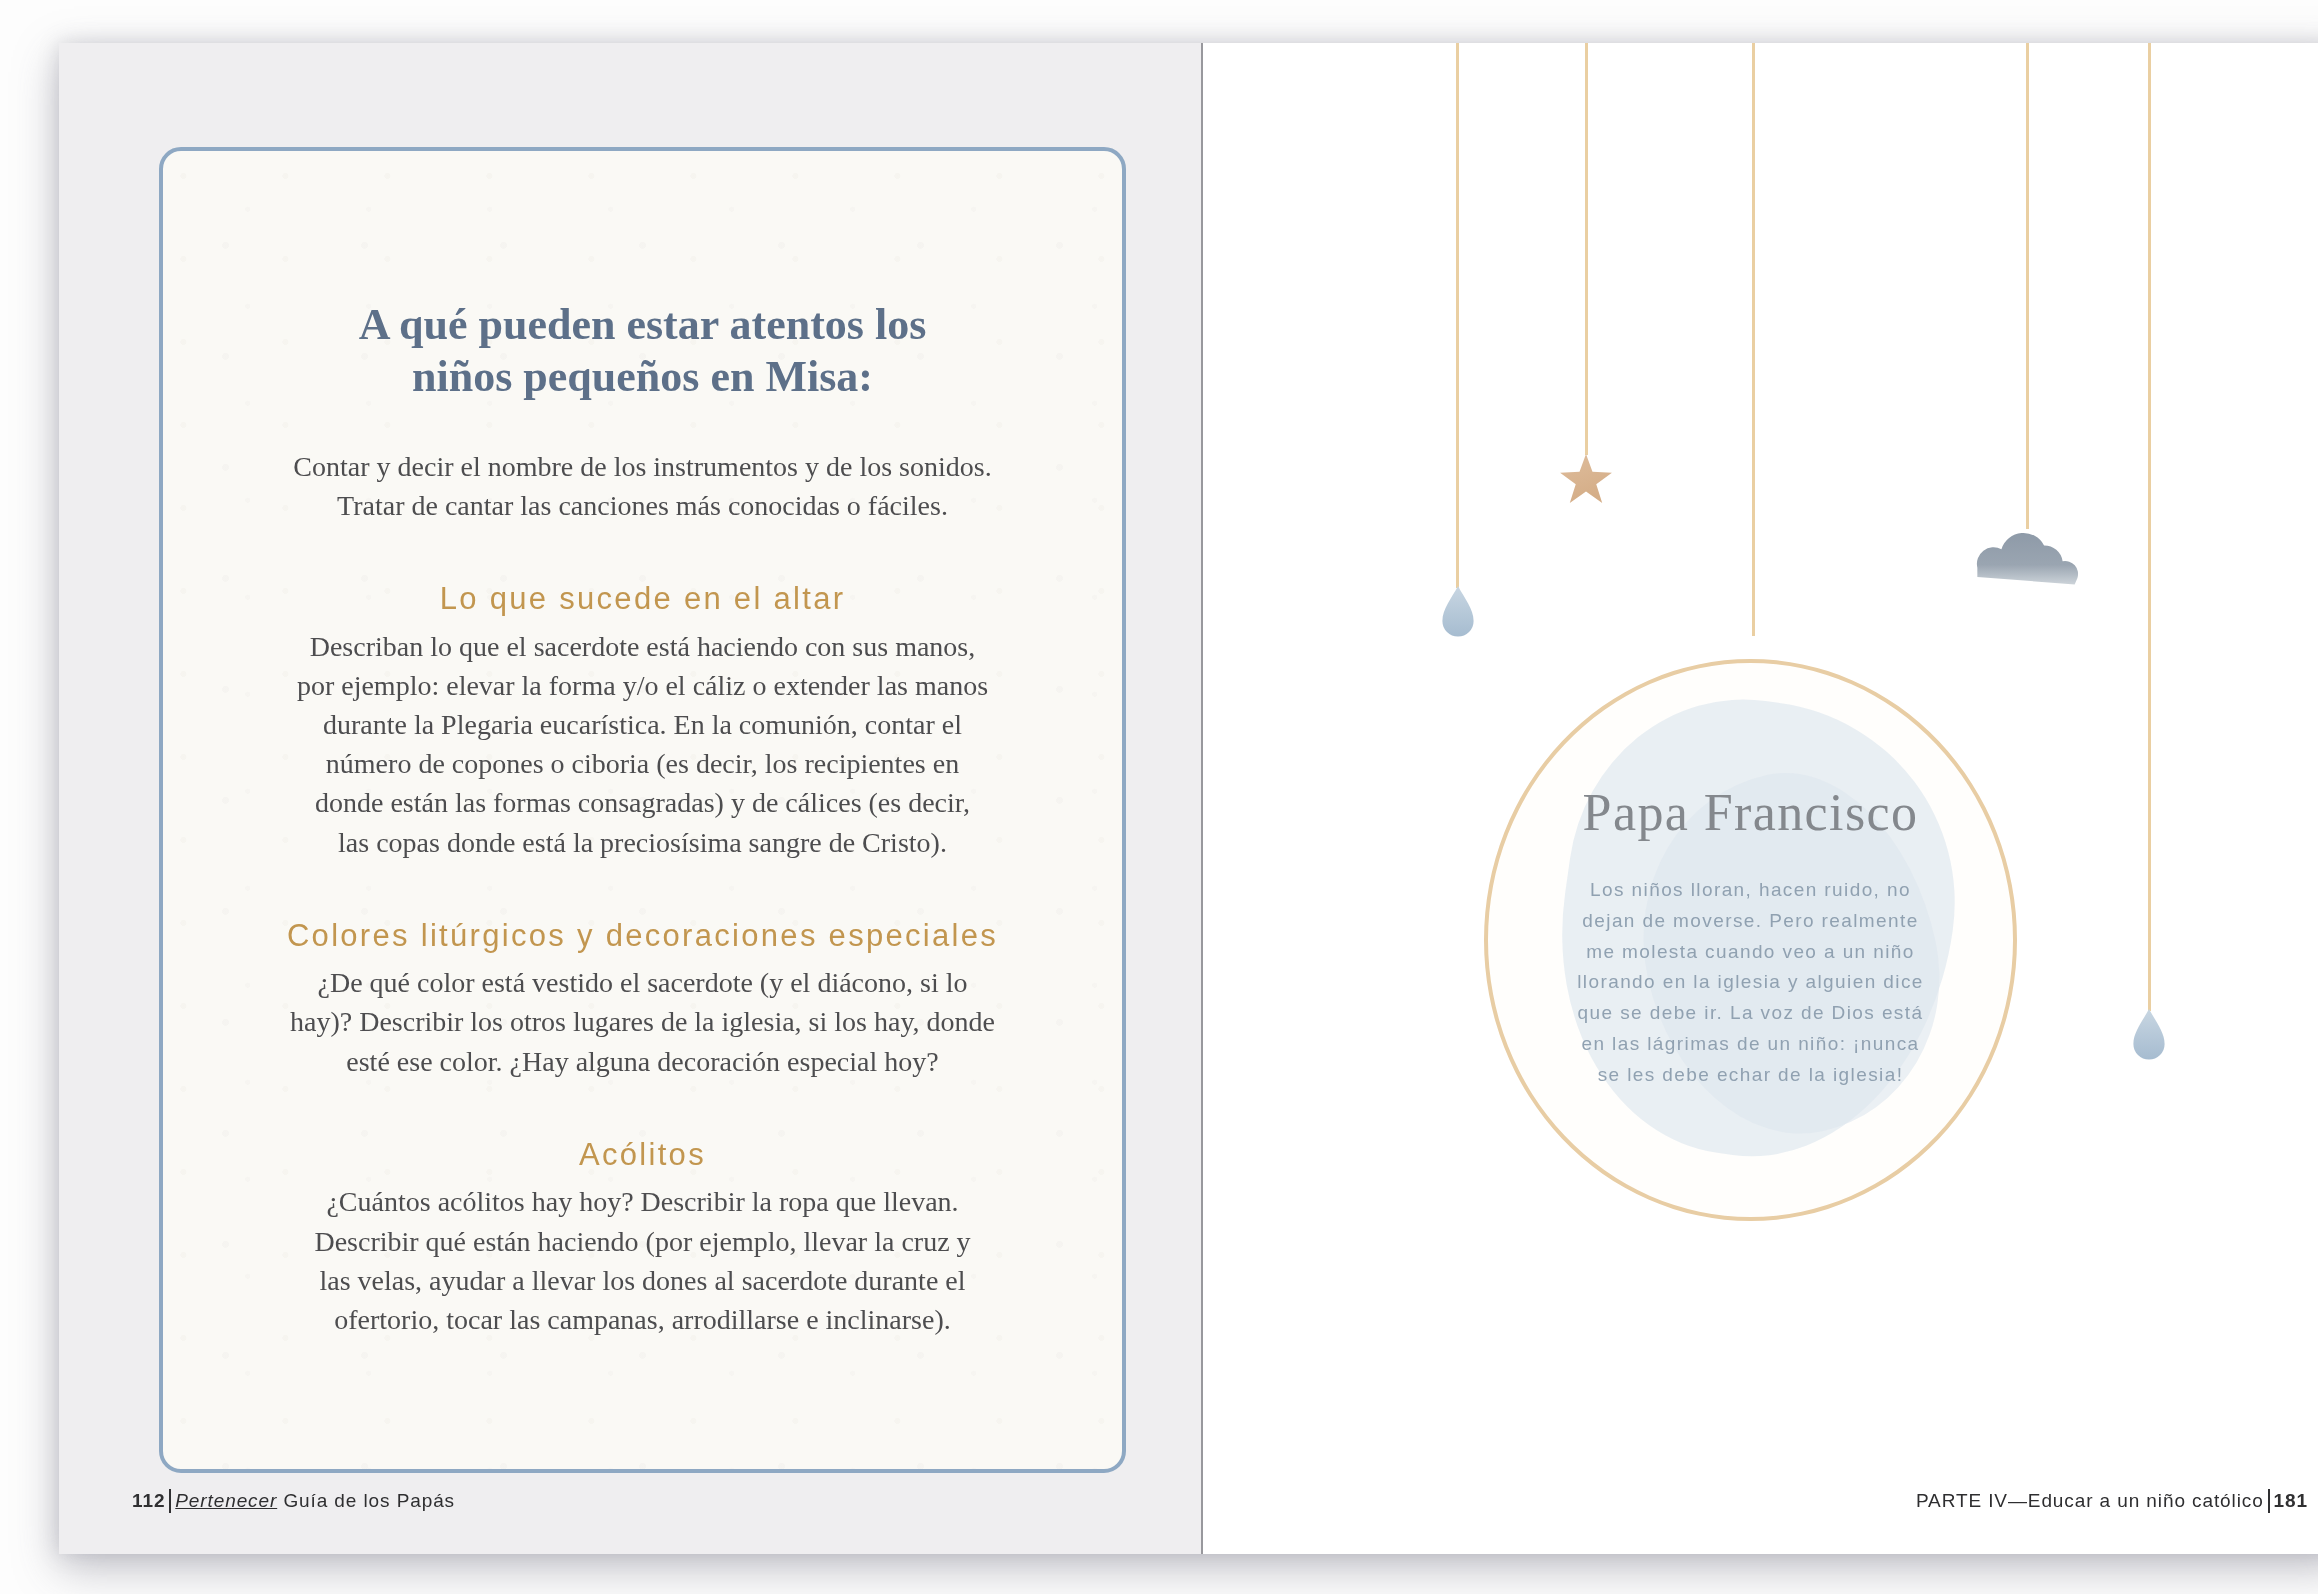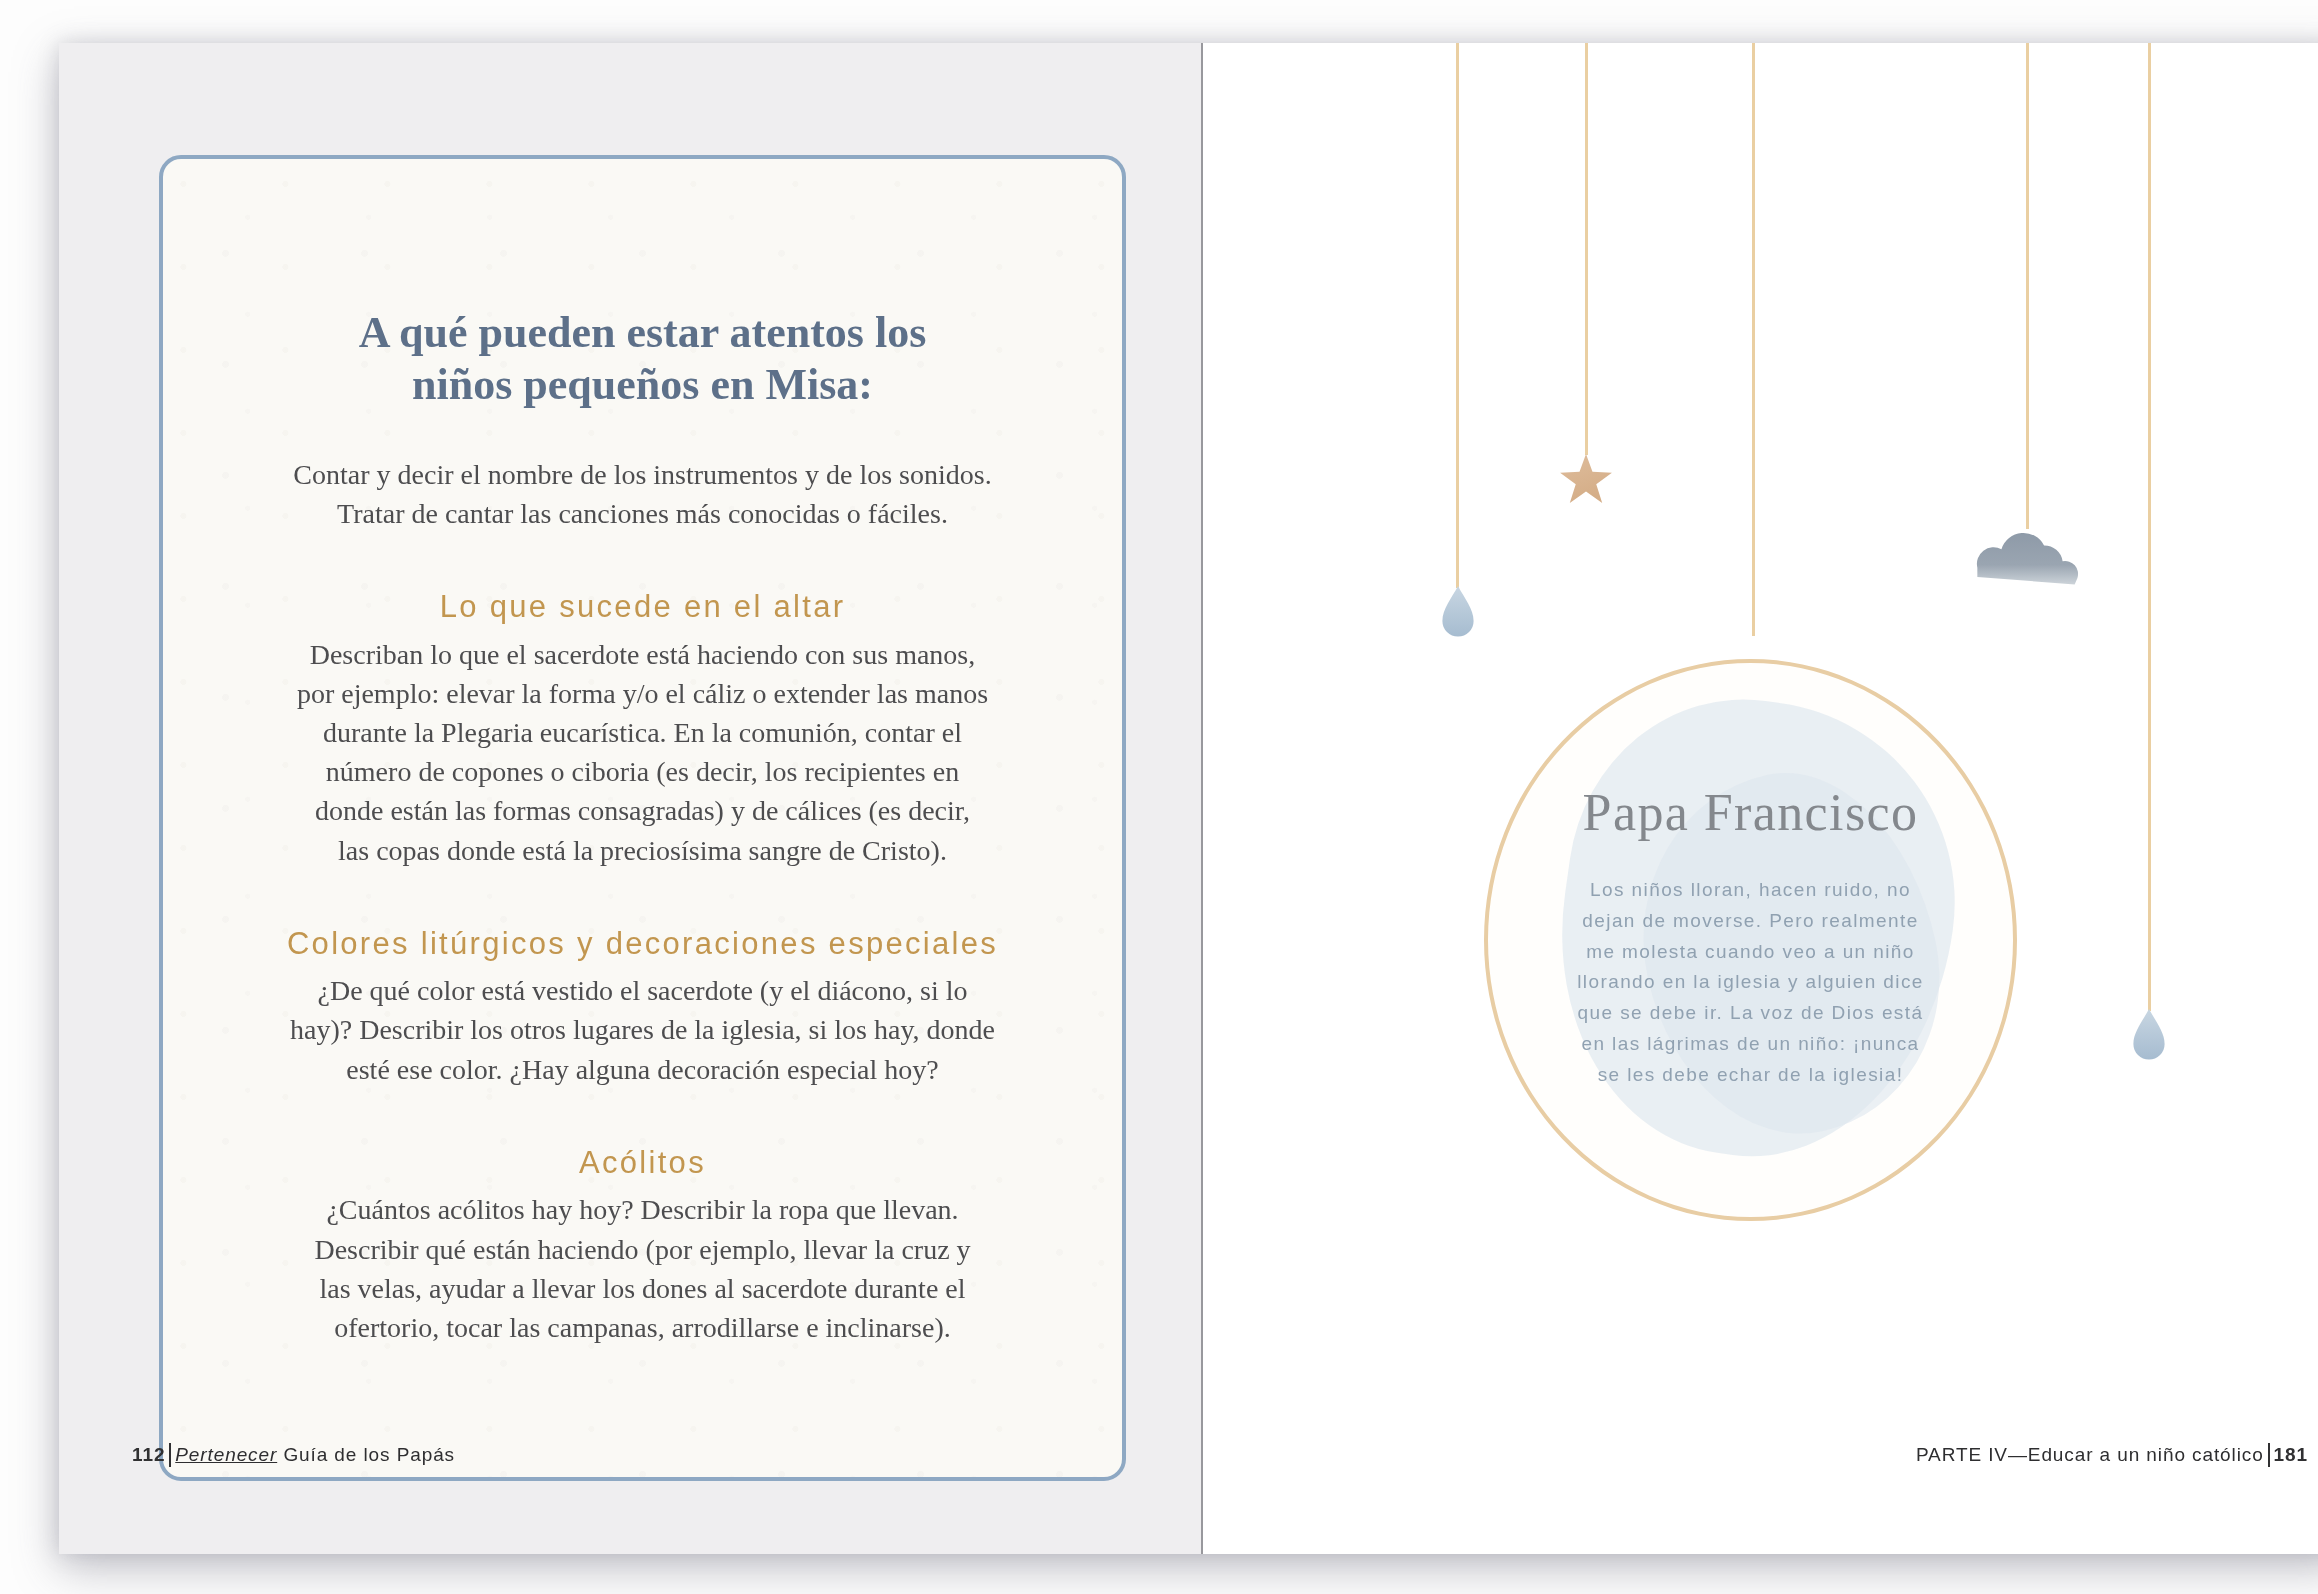--- a/index.html
+++ b/index.html
@@ -7,42 +7,42 @@
   .canvas { position:relative; width:2405px; height:1595px; overflow:hidden; background:#fdfdfd; }
 
   .spread { position:absolute; left:59px; top:43px; width:2287px; height:1511px;
             box-shadow:0 14px 42px rgba(120,120,135,.45), 0 0 18.5px rgba(130,130,145,.25);
             display:flex; }
   .page-left  { position:relative; width:1142px; height:100%; background:#efeef0; }
   .page-right { position:relative; width:1145px; height:100%; background:#ffffff;
                 border-left:2.8px solid #98989d; overflow:hidden; }
 
   
-  .note-box { position:absolute; left:100px; top:112px; width:967px; height:1326px;
+  .note-box { position:absolute; left:100px; top:104px; width:967px; height:1326px;
               background:#faf9f5;
               background-image:
                 radial-gradient(circle at 20% 30%, rgba(210,205,195,.10) 0 2.8px, transparent 3.2px),
                 radial-gradient(circle at 70% 60%, rgba(210,205,195,.08) 0 2.3px, transparent 2.8px),
                 radial-gradient(circle at 45% 85%, rgba(200,196,188,.08) 0 3.2px, transparent 3.7px);
               background-size:102px 83px, 121px 97px, 139px 111px;
               border:4.6px solid #8ea8c3; border-radius:22px;
               padding:148px 28px 0 28px; text-align:center; }
 
   .note-title { font-family:"Liberation Serif", serif; font-weight:bold;
                 font-size:44px; line-height:1.18; color:#5d7089;
                 white-space:pre-line; margin-bottom:44px; }
 
   .section { margin-bottom:55px; }
   .section-heading { font-size:31px; font-weight:500; letter-spacing:2.3px;
                      color:#c2964f; line-height:1.2; margin-bottom:9.3px; }
   .section-body { font-family:"Liberation Serif", serif; font-size:28px; line-height:1.4;
                   color:#4d4d4f; white-space:pre-line; }
 
   
-  .footer { position:absolute; top:1400px; font-size:19px; color:#303032;
+  .footer { position:absolute; top:1446px; font-size:19px; color:#303032;
             display:flex; align-items:center; gap:4px; }
   .footer-left { left:73px; }
   .footer-right { right:38px; }
   .pg-num { font-weight:bold; letter-spacing:0.9px; }
   .foot-bar { width:1.9px; height:24px; background:#303032; }
   .foot-text { letter-spacing:0.9px; color:#2e2e30; }
   .foot-italic { font-style:italic; letter-spacing:0.9px;text-decoration:underline; }
 
   
   .string { position:absolute; top:0; width:3.2px; background:#eacfa2; }

